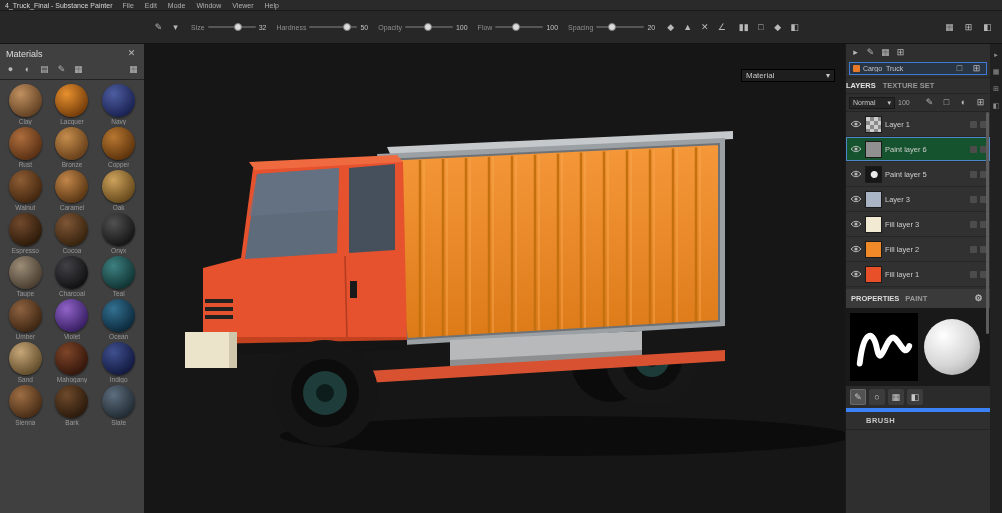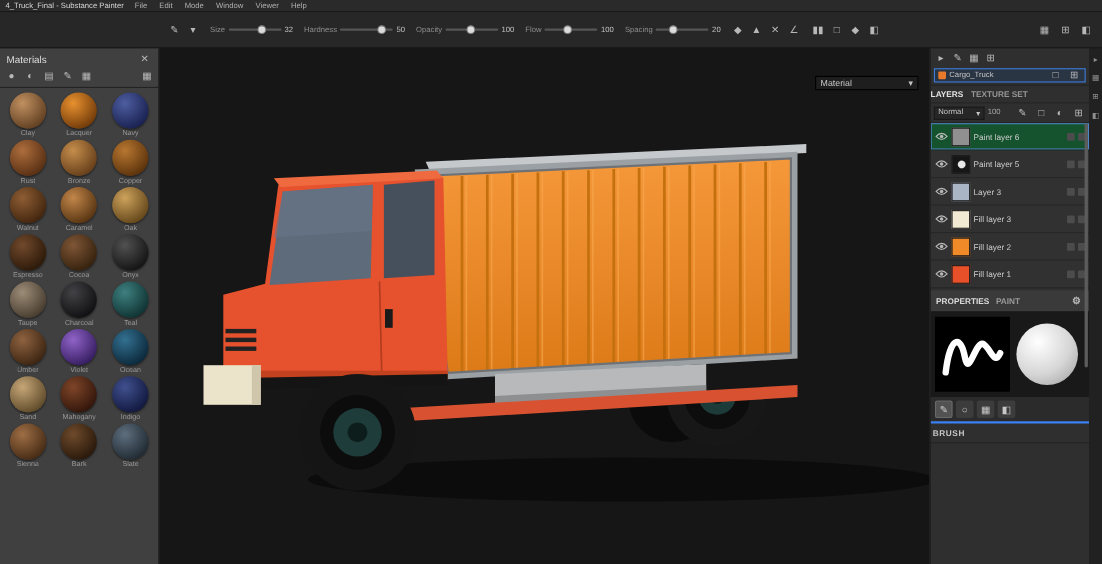--- a/index.html
+++ b/index.html
@@ -86,21 +86,21 @@
                   font-size:7.5px; font-weight:bold; color:#dcdcdc; margin-top:2px; }
   .props-header .spacer { flex:1; }
   .preview { display:flex; gap:6px; align-items:center; background:#191919; padding:4px; height:78px; }
   .stroke-box { width:68px; height:68px; background:#000; flex:none; }
   .sphere-preview { width:56px; height:56px; border-radius:50%; flex:none;
                     background:radial-gradient(circle at 35% 30%, #ffffff 0%, #d6d6d6 55%, #9a9a9a 100%); }
   .tool-row { display:flex; gap:3px; padding:3px 4px; background:#2b2b2b; }
   .tool { width:16px; height:16px; background:#3c3c3c; border-radius:2px; display:flex; align-items:center;
           justify-content:center; font-size:9px; color:#c8c8c8; }
   .tool.active { background:#525252; box-shadow:inset 0 0 0 1px #6a6a6a; }
-  .brush-label { border-top:2px solid #3b82f6; border-bottom:1px solid #242424; padding:4px 2px;
+  .brush-label { border-top:4px solid #3b82f6; border-bottom:1px solid #242424; padding:4px 20px;
                  font-size:7.5px; font-weight:bold; color:#c8c8c8; letter-spacing:.5px; }
 
   .edge-strip { position:absolute; top:44px; right:0; width:12px; bottom:0; background:#212121;
                 display:flex; flex-direction:column; align-items:center; padding-top:5px; gap:7px; }
   .edge-strip .icon { font-size:7px; min-width:10px; height:10px; color:#8e8e8e; }
 </style>
 </head>
 <body>
 
 <div class="app">
@@ -402,20 +402,32 @@
       <span class="blend-op">100</span>
       <span class="spacer"></span>
       <span class="tb-group">
           <span class="icon">✎</span>
           <span class="icon">□</span>
           <span class="icon">◐</span>
           <span class="icon">⊞</span>
         </span>
     </div>
     <div id="layers-list" class="layers">
+        <div class="layer-row">
+          <span class="eye">
+            <svg viewBox="0 0 12 8" width="12" height="8">
+              <path d="M1 4 Q6 -1.5 11 4 Q6 9.5 1 4 Z" fill="none" stroke="#b8b8b8"></path>
+              <circle cx="6" cy="4" r="1.6" fill="#b8b8b8"></circle>
+            </svg>
+          </span>
+          <span class="thumb checker"></span>
+          <span class="layer-name">Layer 1</span>
+          <span class="mini"></span>
+          <span class="mini"></span>
+        </div>
         <div class="layer-row selected">
           <span class="eye">
             <svg viewBox="0 0 12 8" width="12" height="8">
               <path d="M1 4 Q6 -1.5 11 4 Q6 9.5 1 4 Z" fill="none" stroke="#b8b8b8"></path>
               <circle cx="6" cy="4" r="1.6" fill="#b8b8b8"></circle>
             </svg>
           </span>
           <span class="thumb" style="background: rgb(144, 144, 144);"></span>
           <span class="layer-name">Paint layer 6</span>
           <span class="mini"></span>

